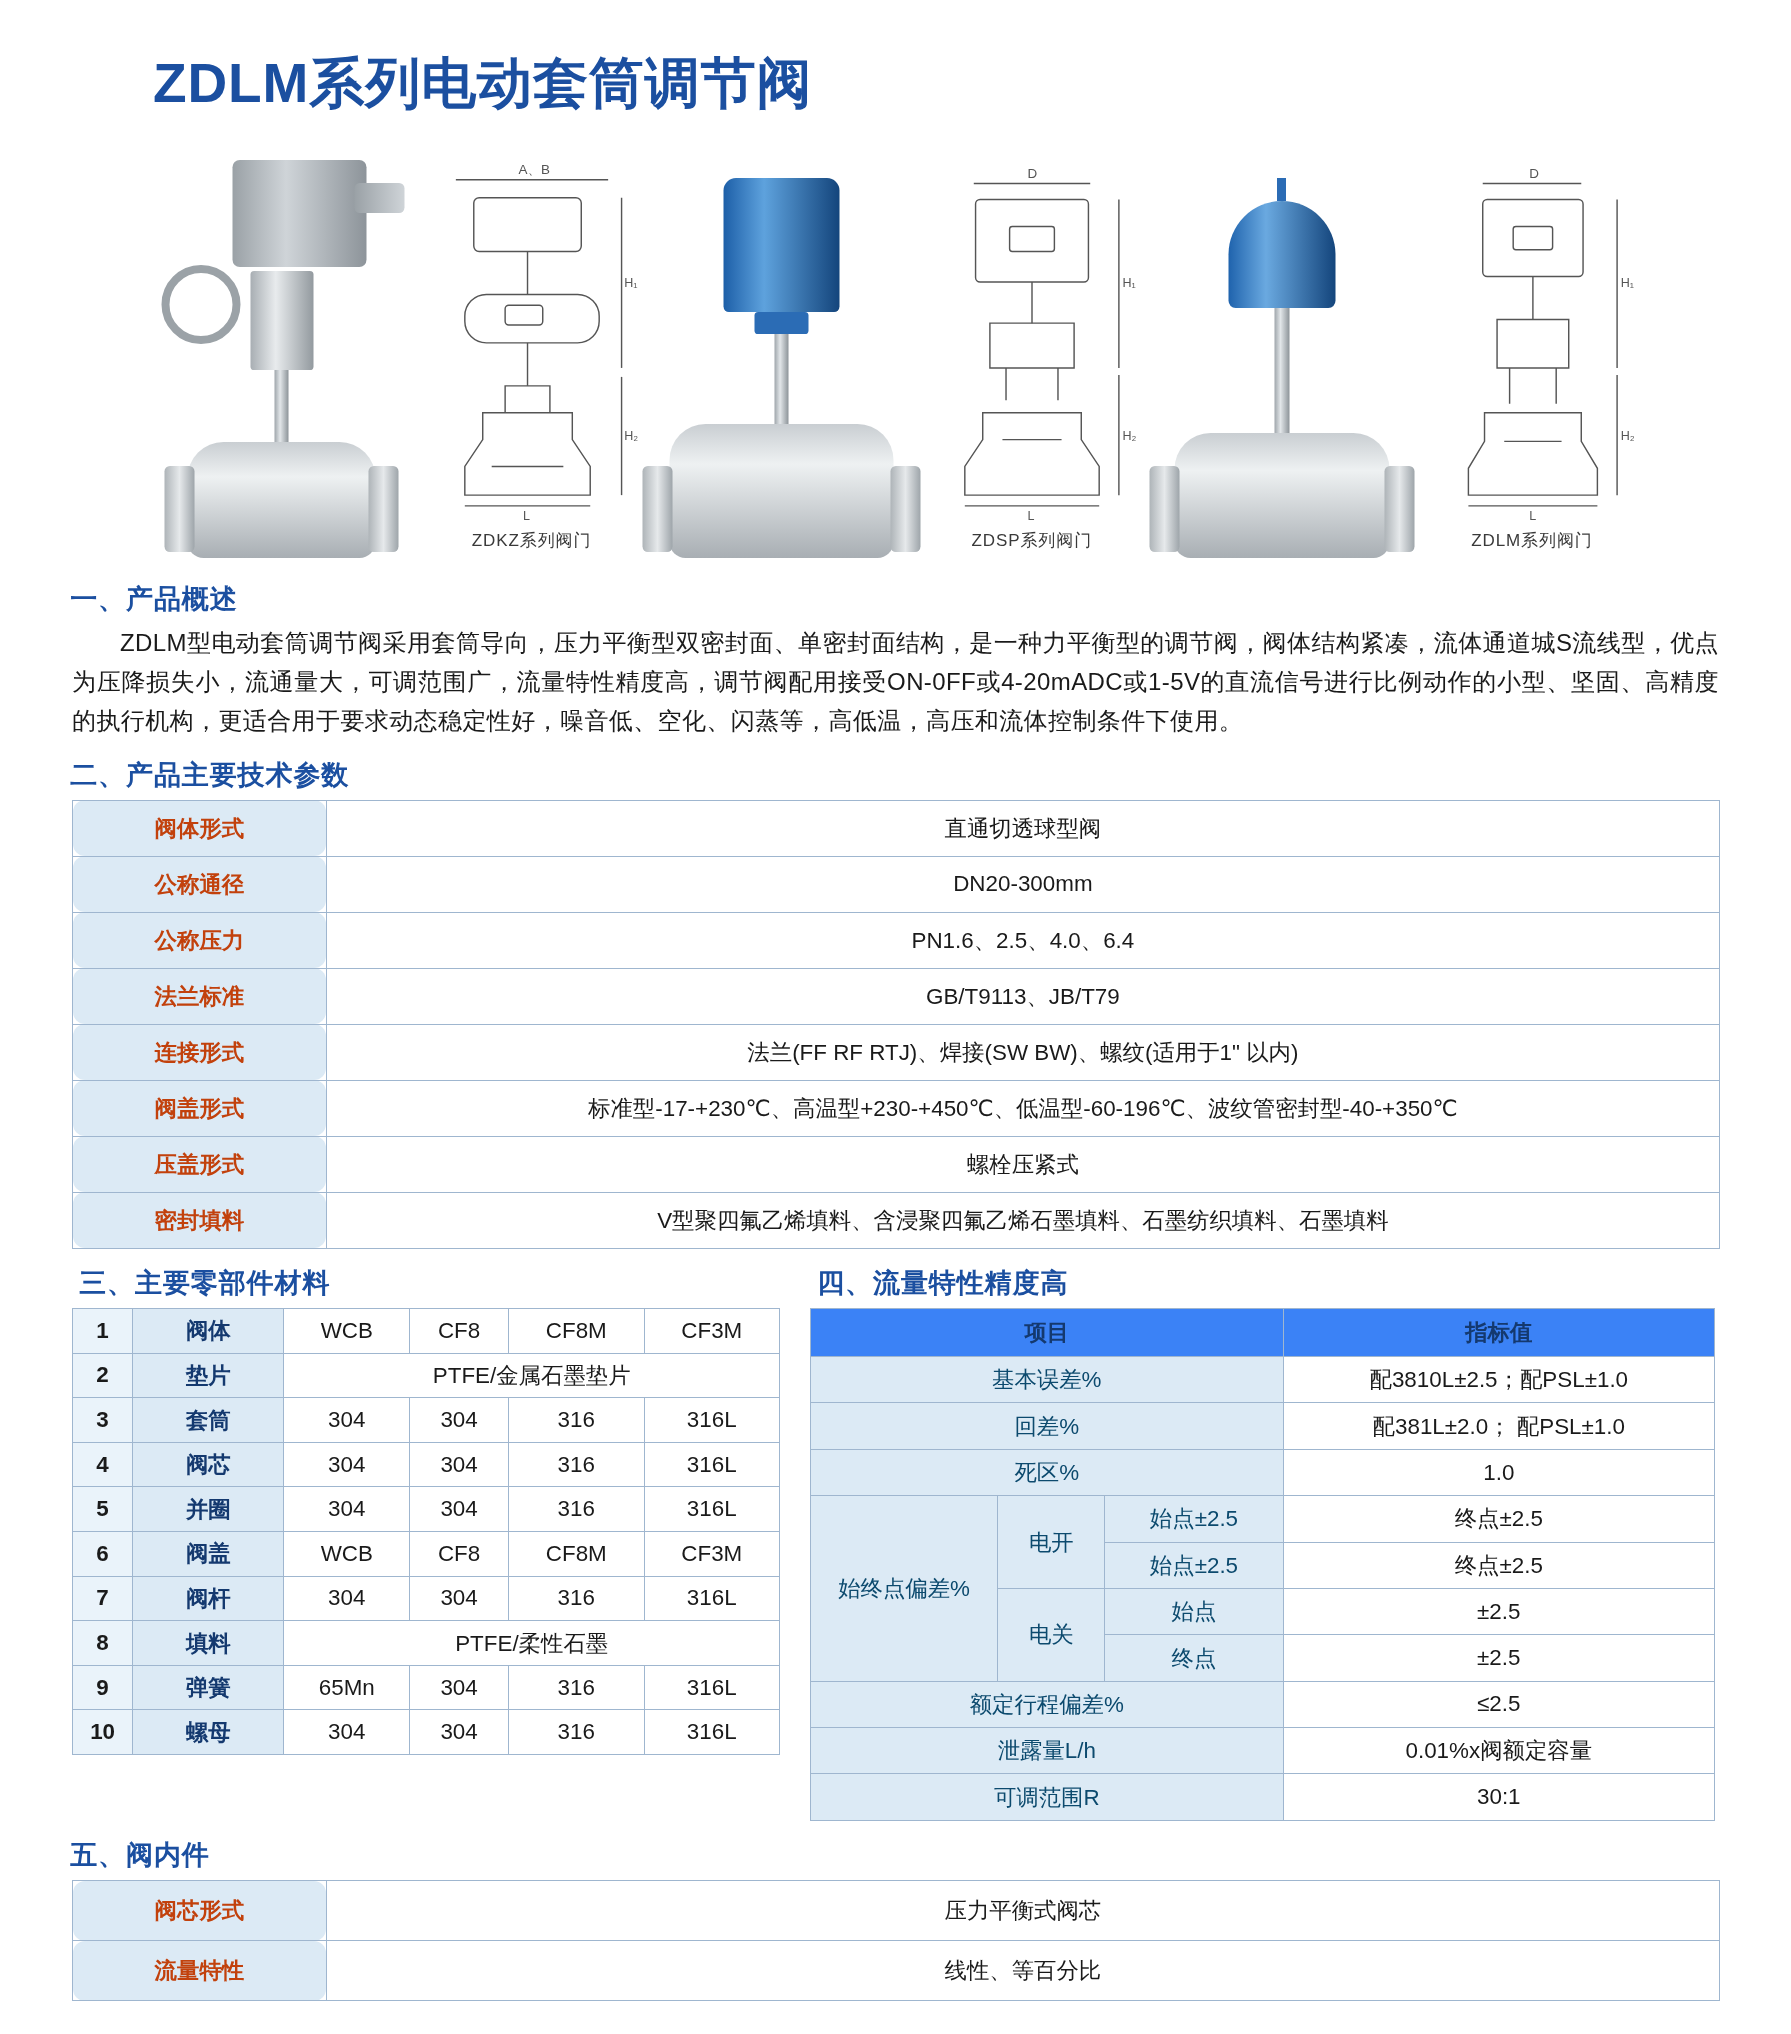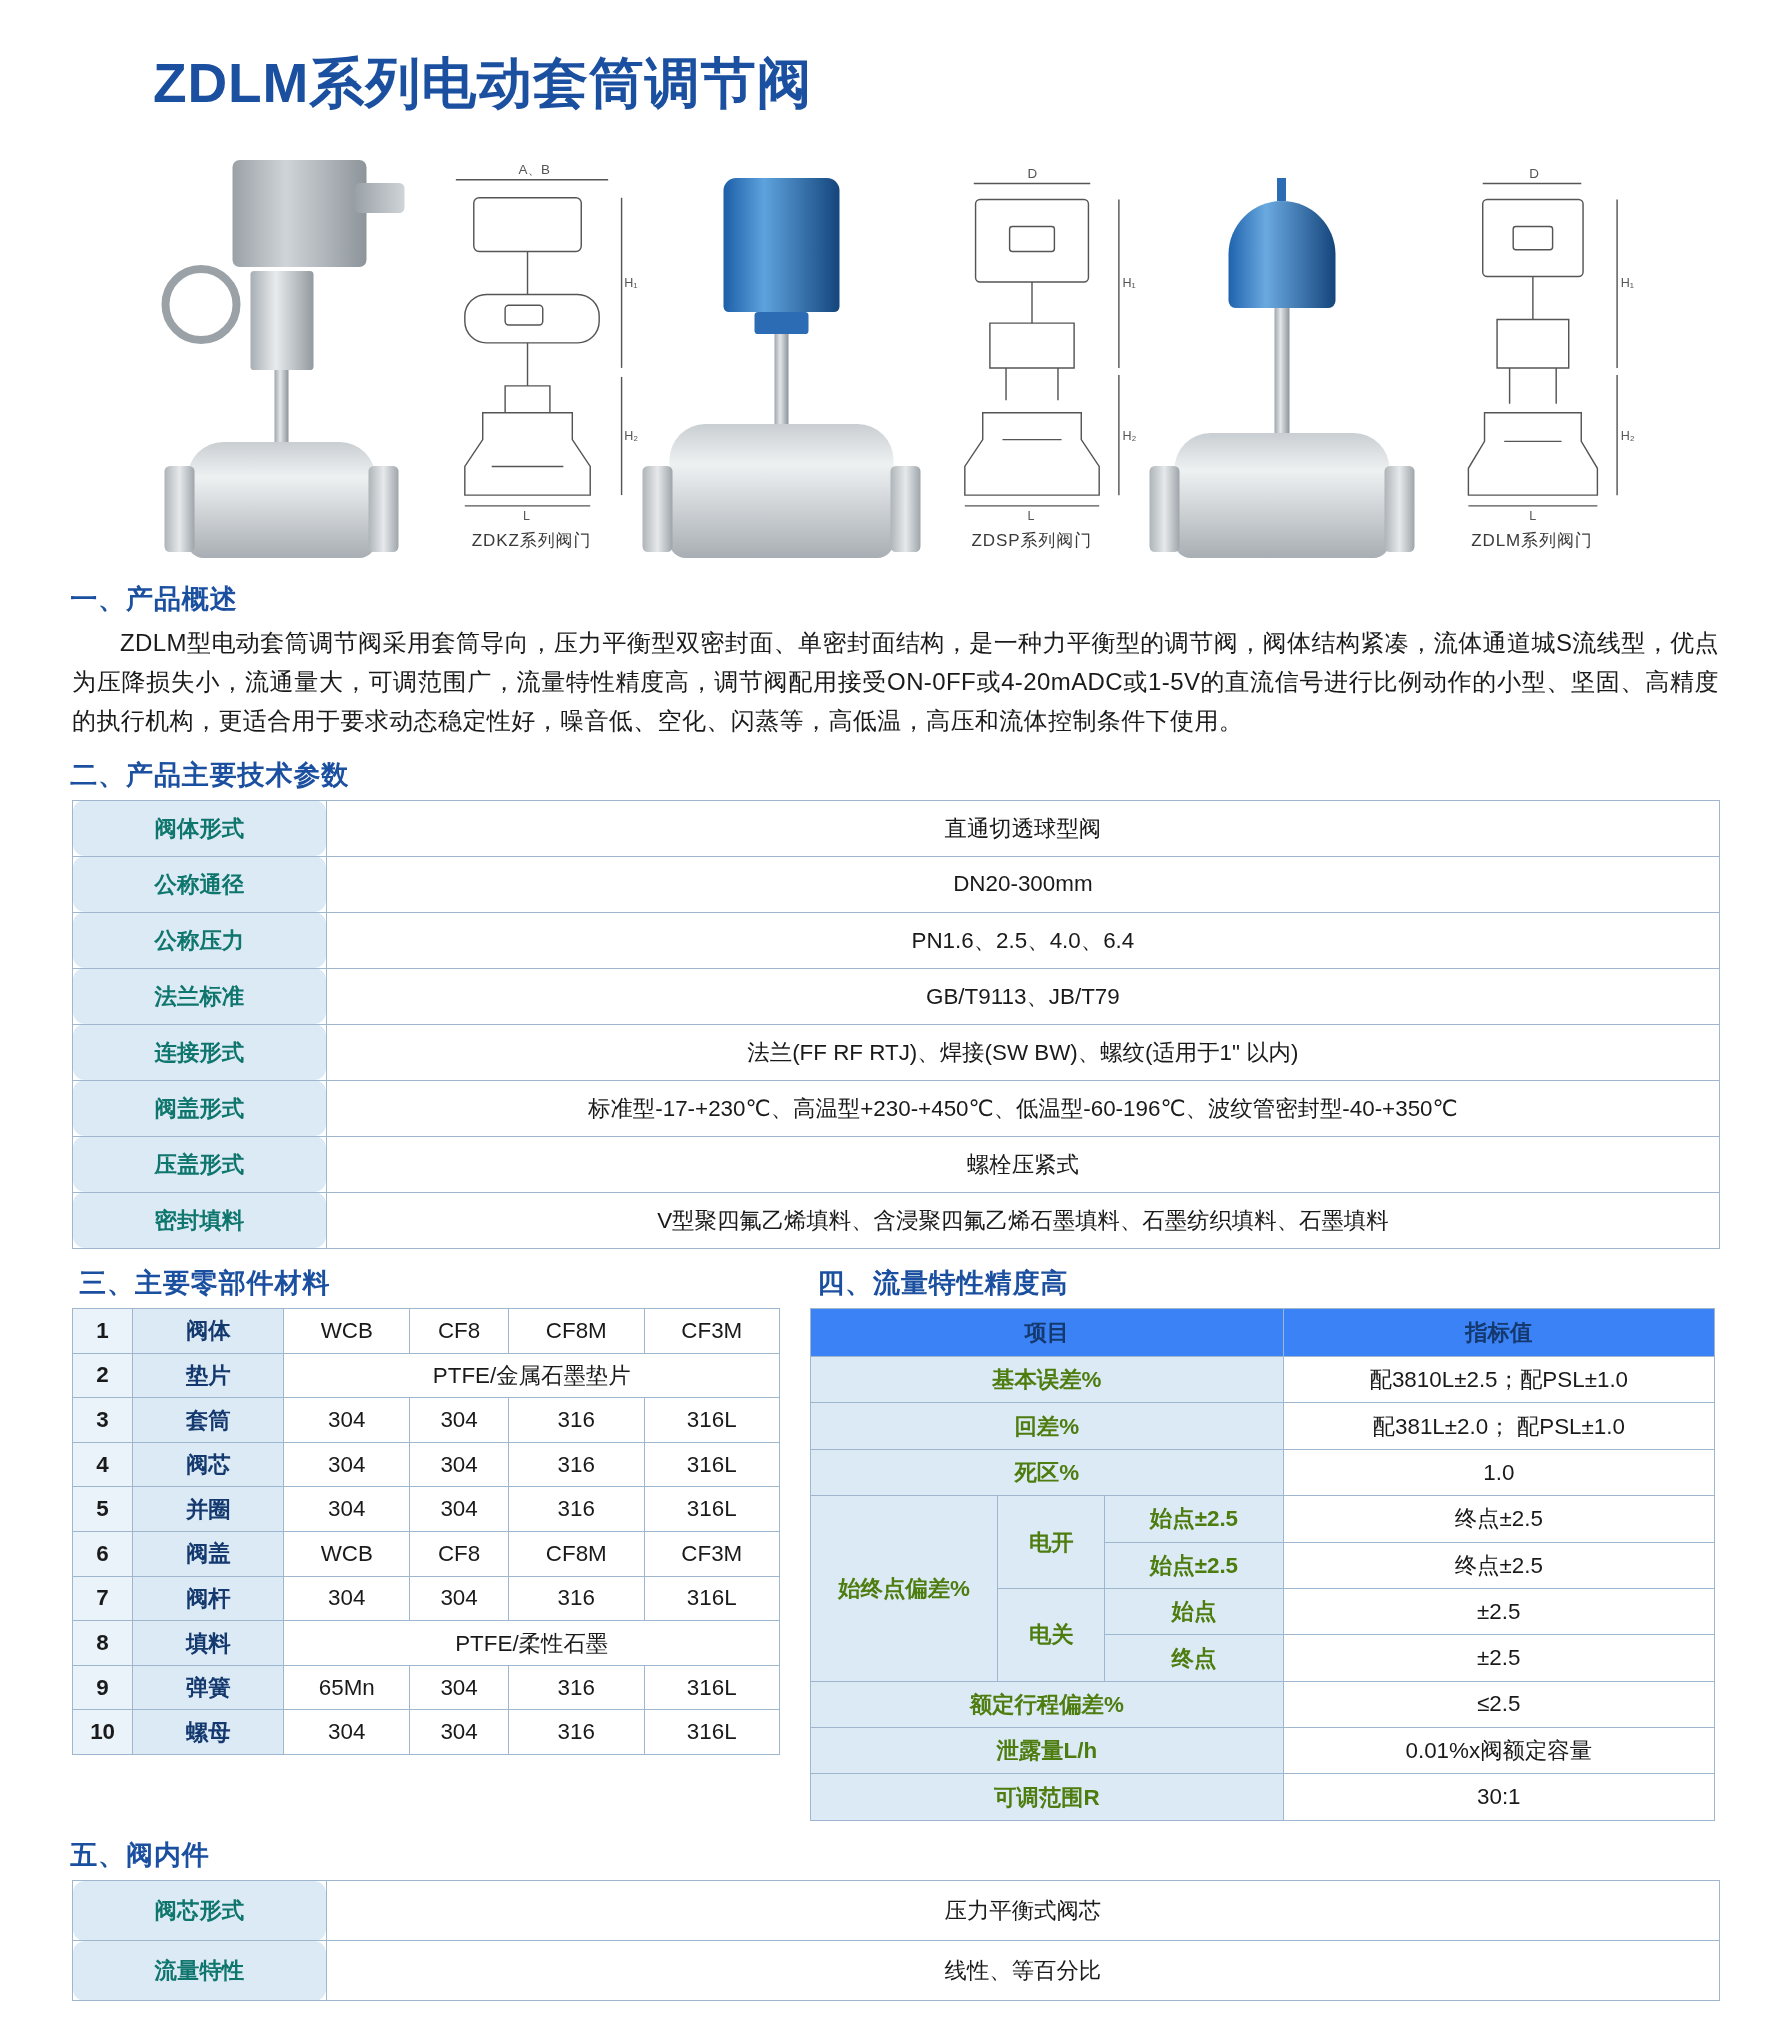--- a/index.html
+++ b/index.html
@@ -101,21 +101,21 @@
   .tbl{ width:100%; }
   .tbl td,.tbl th{
     border:0.9px solid #9fb6cf;
     font-size:22.4px;
     padding:8px 5.4px;
     text-align:center;
     background:#ffffff;
   }
   .tbl .lab{
     background:#dceaf5;
-    color:#0f766e;
+    color:#c2410c;
     font-weight:bold;
     width:242px;
     border-radius:12px;
   }
   .params{margin:0 9px 0 9px;width:1648px;}
   .params td{height:39px;}
 
   .two-col{
     display:flex;
     gap:30px;
@@ -123,21 +123,21 @@
   }
   .col-left{width:708px;}
   .col-right{width:905px;}
 
   .mat td{font-size:22.4px;padding:6.3px 3.6px;}
   .mat .idx{width:52px;background:#eaf3fa;font-weight:bold;}
   .mat .nm{width:143px;background:#dceaf5;color:#14396f;font-weight:bold;}
 
   .perf th{background:#3b82f6;color:#14396f;font-weight:bold;font-size:22.4px;padding:8px 3.6px;}
   .perf td{font-size:22.4px;padding:7.2px 3.6px;}
-  .perf .rl{background:#dceaf5;color:#4d7c0f;font-weight:bold;}
+  .perf .rl{background:#dceaf5;color:#0c4a6e;font-weight:normal;}
 
   .inner{margin:0 9px;width:1648px;}
   .inner td{height:43px;}
 </style>
 </head>
 <body>
 
 <div class="page">
 
   <h1 class="title">ZDLM系列电动套筒调节阀</h1>

